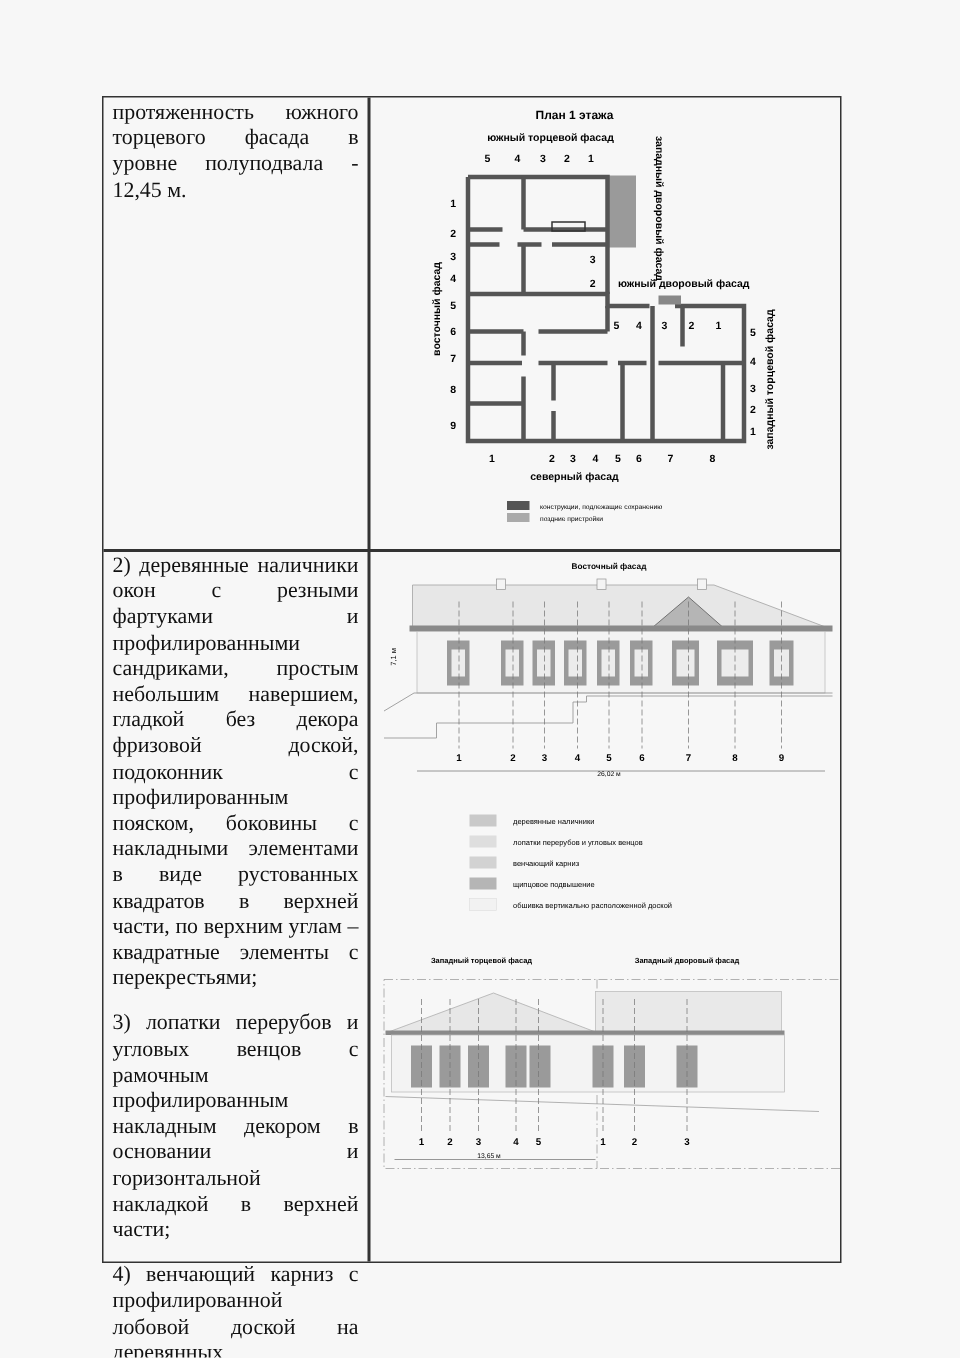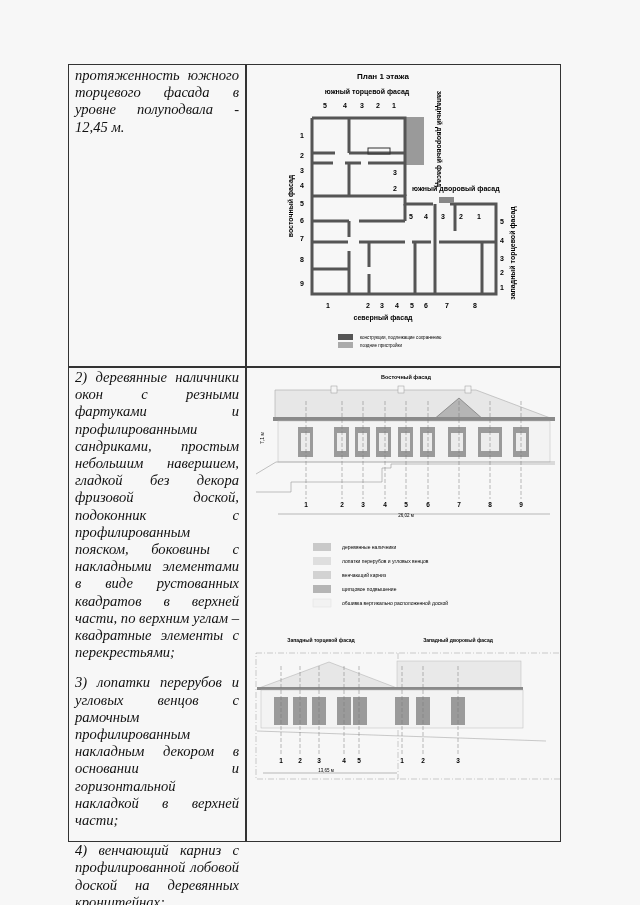--- a/index.html
+++ b/index.html
@@ -4,21 +4,21 @@
 <style>
   html, body { margin:0; padding:0; }
   body { width:640px; height:905px; background:#f7f7f7; position:relative; overflow:hidden;
          font-family:"Liberation Serif", serif; color:#111; }
   .page-table { position:absolute; left:68px; top:64px; width:493px; height:778px;
                 border:1.5px solid #333; box-sizing:border-box; }
   .vline { position:absolute; left:176px; top:0; bottom:0; width:1.5px; background:#333; }
   .hline { position:absolute; left:0; right:0; top:301px; height:1.5px; background:#333; }
   .cell-text { position:absolute; left:6px; width:164px; font-size:14.6px; line-height:17.2px;
                text-align:justify; }
-  .cell-text p { margin:0 0 13px 0;font-style:italic; }
+  .cell-text p { margin:0 0 13px 0; }
   .cell1 { top:2px; }
   .cell2 { top:304px; }
   .fig { position:absolute; }
   .svgfont { font-family:"Liberation Sans", sans-serif; }
 </style>
 </head>
 <body>
 
 <div class="page-table">
   <div class="vline"></div>

